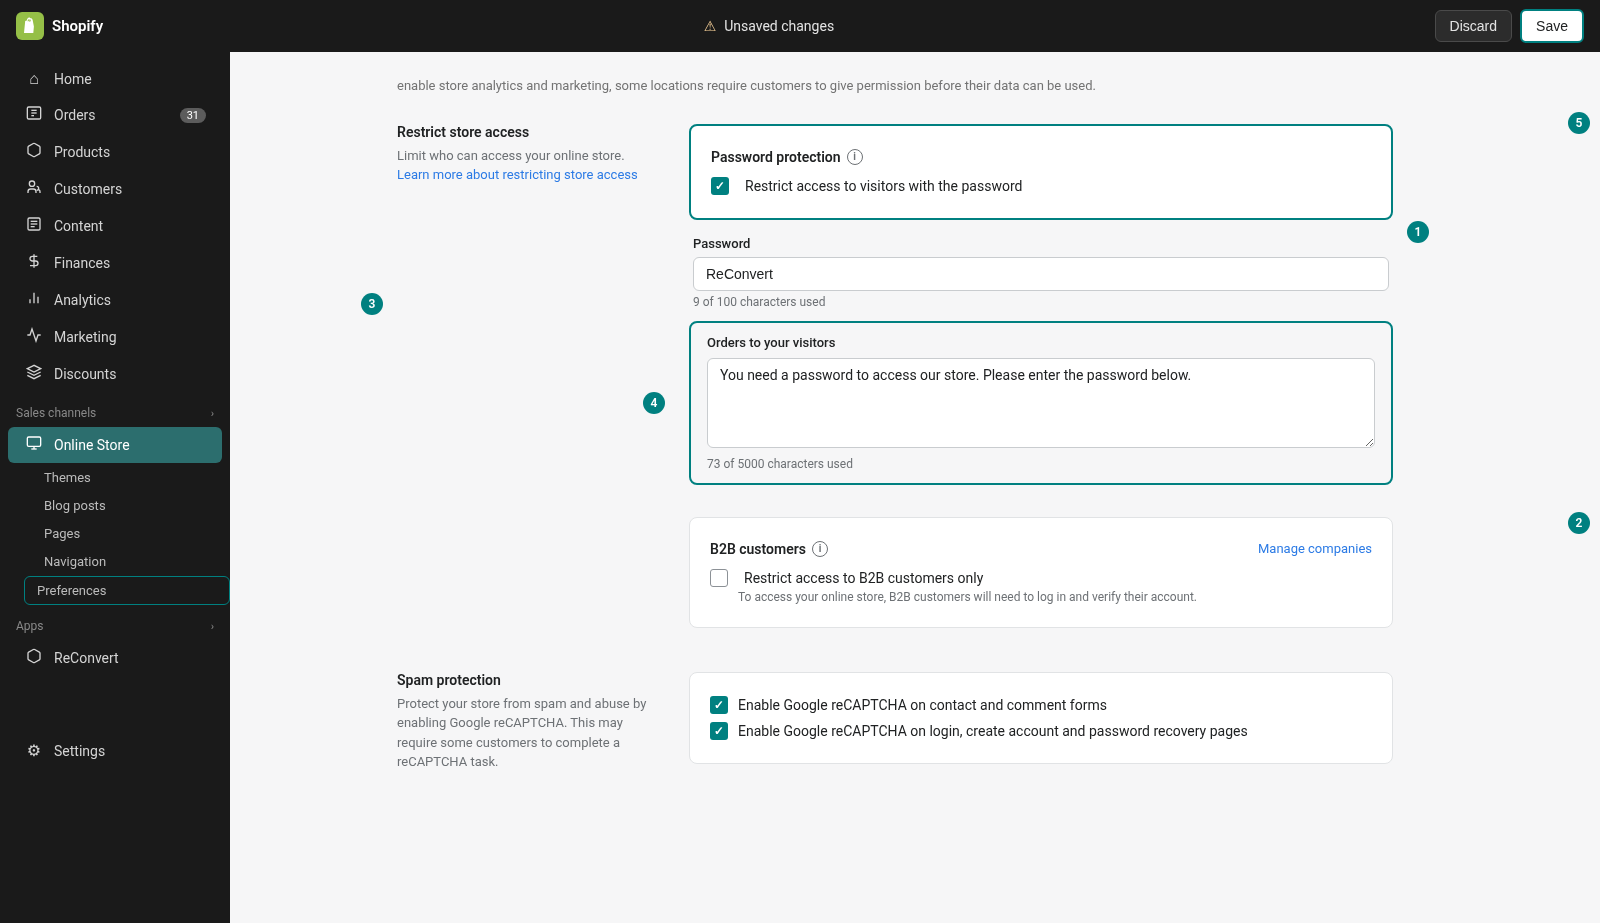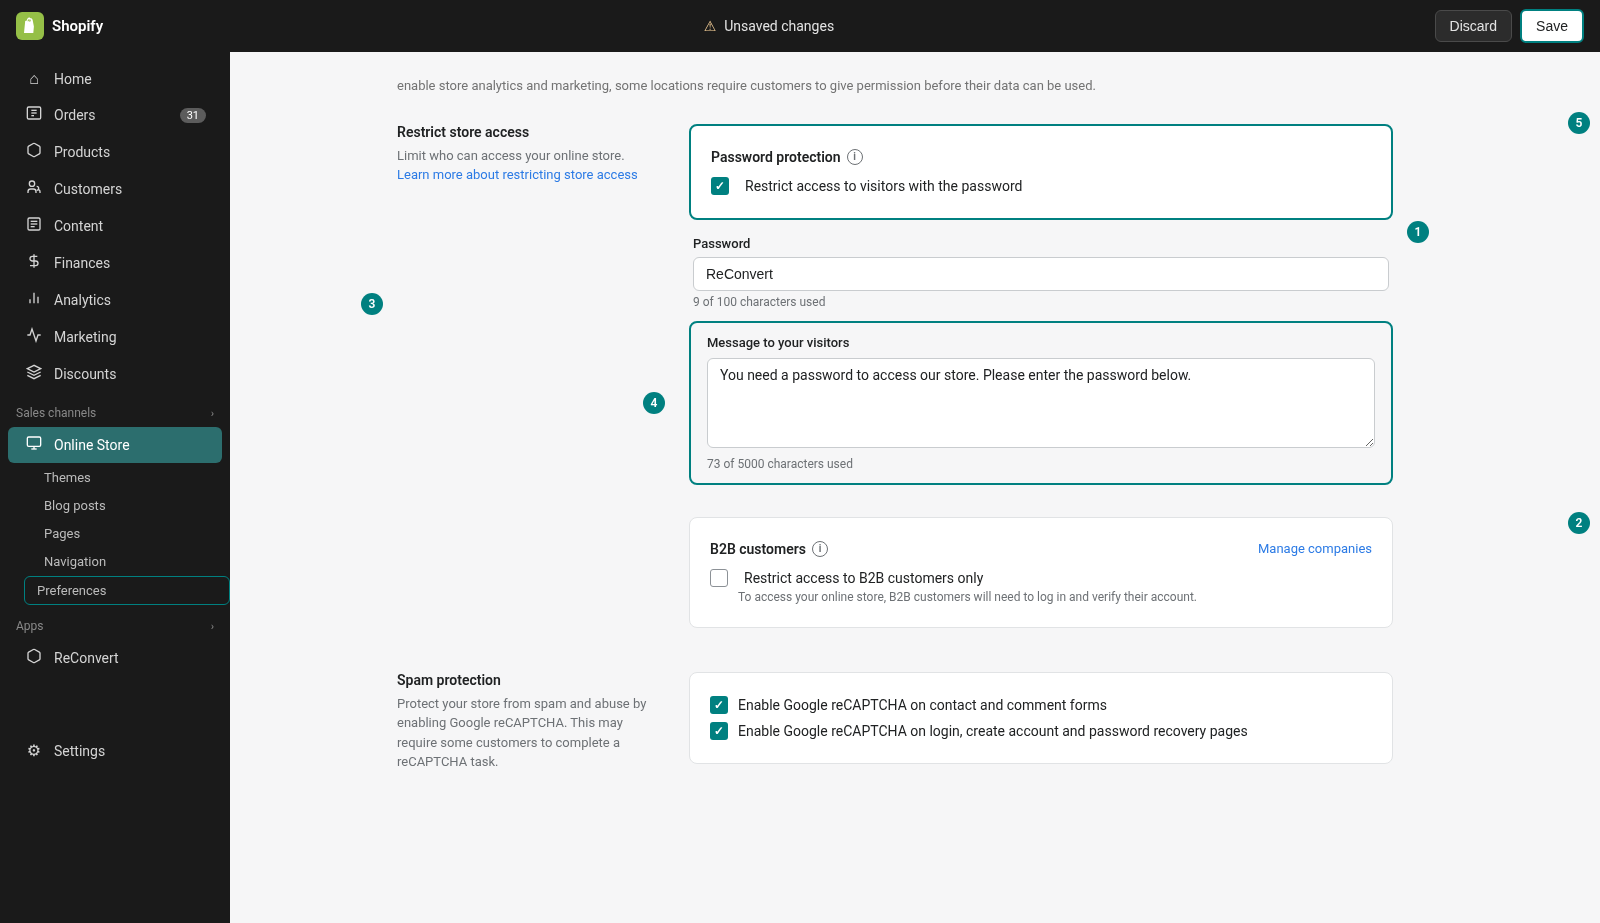--- a/index.html
+++ b/index.html
@@ -273,21 +273,21 @@
 
             <div style="padding: 0 4px;">
               <div class="form-label">Password</div>
               <input class="form-input" type="text" value="ReConvert" style="">
               <div class="char-count">9 of 100 characters used</div>
             </div>
 
             <div style="position: relative;">
               <div style="position: absolute; left: -46px; top: 50%; transform: translateY(-50%); width: 22px; height: 22px; border-radius: 50%; background: #008080; color: #fff; display: flex; align-items: center; justify-content: center; font-size: 12px; font-weight: 600;">4</div>
               <div class="message-card">
-                <div class="message-label">Message to your visitors</div>
+                <div class="message-label">Orders to your visitors</div>
                 <textarea class="message-textarea" style="">You need a password to access our store. Please enter the password below.</textarea>
                 <div class="char-count" style="margin-top: 6px;">73 of 5000 characters used</div>
               </div>
             </div>
           </div>
 
           <div style="position: absolute; right: -36px; top: 30%; transform: translateY(-50%); width: 22px; height: 22px; border-radius: 50%; background: #008080; color: #fff; display: flex; align-items: center; justify-content: center; font-size: 12px; font-weight: 600;">1</div>
         </div>
 
         <div class="section-row" style="margin-top: 8px;">

